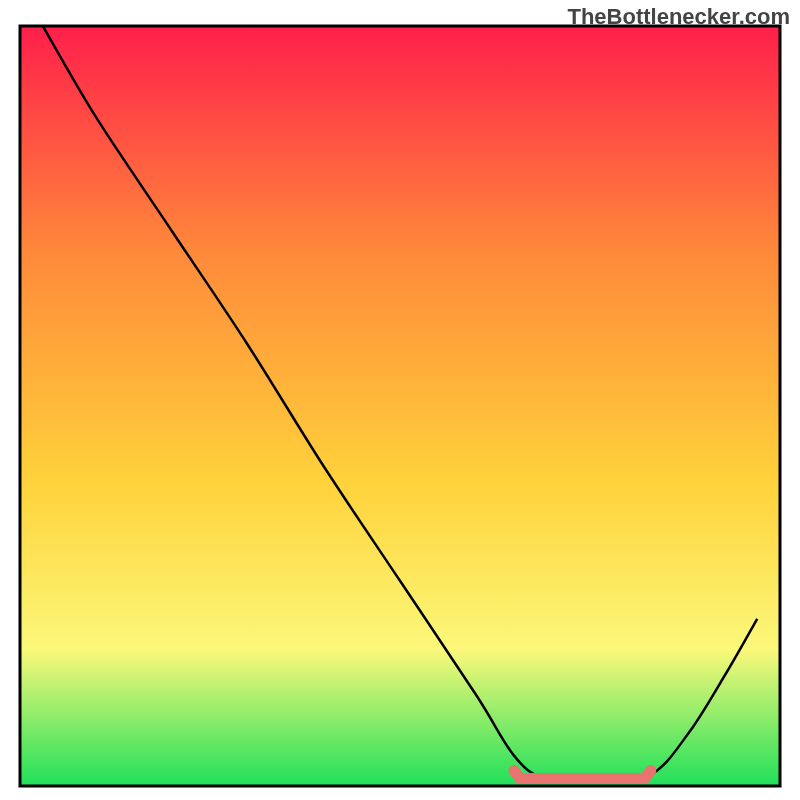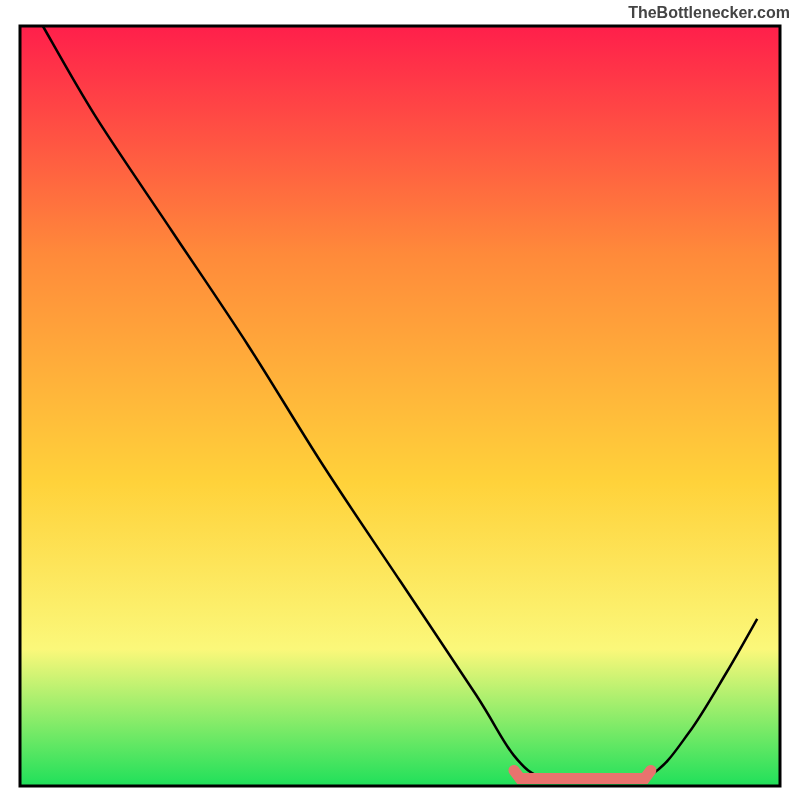--- a/index.html
+++ b/index.html
@@ -13,21 +13,21 @@
   }
   .container {
     position: relative;
     width: 800px;
     height: 800px;
   }
   .watermark {
     position: absolute;
     top: 4px;
     right: 10px;
-    font-size: 16px;
+    font-size: 22px;
     font-weight: bold;
     color: #444;
     z-index: 10;
   }
   svg {
     display: block;
   }
 </style>
 </head>
 <body>

